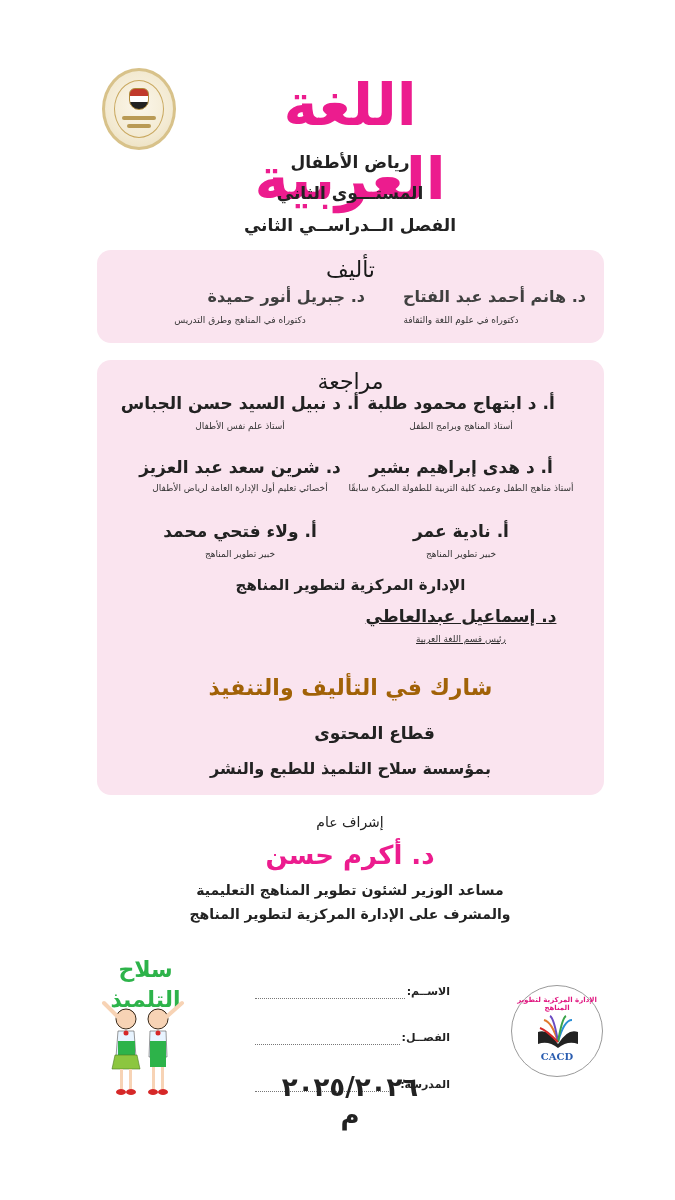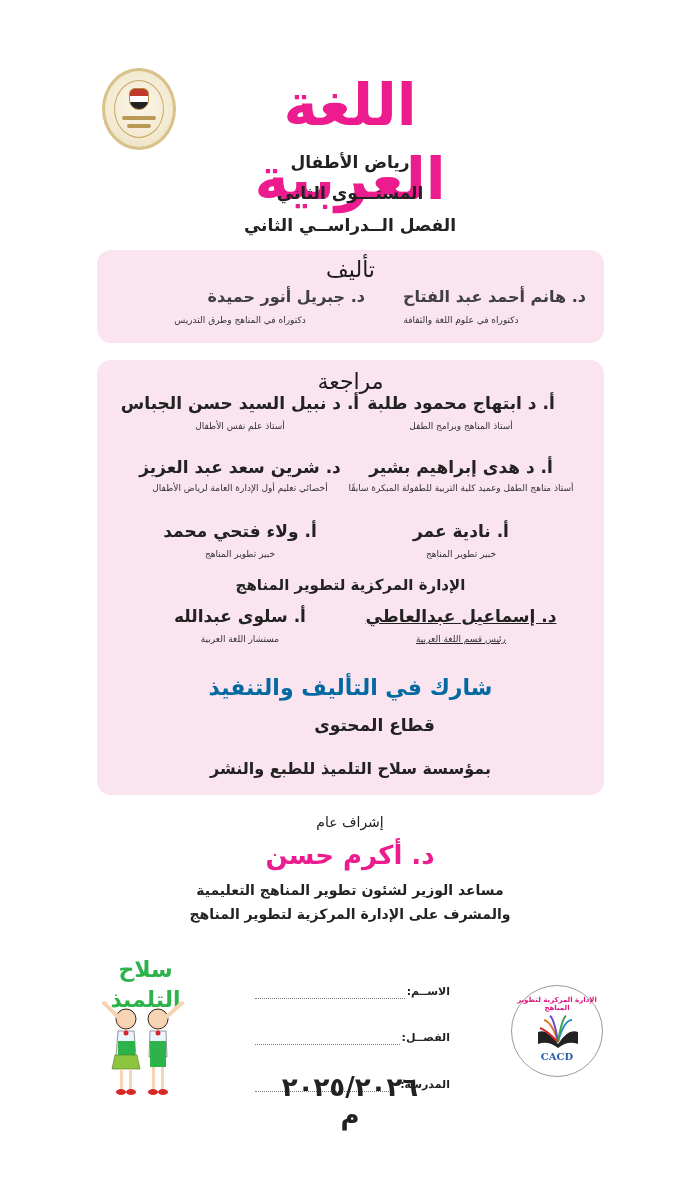--- a/index.html
+++ b/index.html
@@ -64,21 +64,21 @@
       left: 0; right: 0; font-size: 22px; color: #1a1a1a; line-height: 28px;
     }
     .person { width: 250px; }
     .person.right { right: 18px; }
     .person.left { left: 18px; }
     .pname { font-size: 17px; font-weight: bold; line-height: 22px; color: #222; }
     .pname.pink { color: #404040; font-size: 16px; text-align: right; }
     .prole { font-size: 9px; line-height: 14px; color: #333; margin-top: 5px; }
 
     .dept-heading { left: 0; right: 0; font-size: 15px; font-weight: bold; line-height: 20px; color: #222; }
-    .participate { left: 0; right: 0; font-size: 22px; font-weight: bold; line-height: 28px; color: #0369a1; }
+    .participate { left: 0; right: 0; font-size: 22px; font-weight: bold; line-height: 28px; color: #a16207; }
     .content-sector { left: 0; right: 0; font-size: 17px; font-weight: bold; line-height: 22px; color: #222; }
     .publisher { left: 0; right: 0; font-size: 16px; font-weight: bold; line-height: 22px; color: #222; }
 
     
     .sup-label { left: 200px; width: 300px; top: 812px; font-size: 14px; line-height: 20px; color: #222; }
     .sup-name { left: 200px; width: 300px; top: 838px; font-size: 26px; font-weight: bold; color: #ec1c8e; line-height: 34px; }
     .sup-role { left: 170px; width: 360px; font-size: 14px; font-weight: bold; line-height: 20px; color: #222; }
     .sup-role1 { top: 880px; }
     .sup-role2 { top: 904px; }
 
@@ -168,27 +168,23 @@
     <div class="pname">أ. ولاء فتحي محمد</div>
     <div class="prole">خبير تطوير المناهج</div>
   </div>
 
   <div class="abs dept-heading center" style="top:215px;">الإدارة المركزية لتطوير المناهج</div>
 
   <div class="abs person right center" style="top:245px;text-decoration:underline;">
     <div class="pname">د. إسماعيل عبدالعاطي</div>
     <div class="prole">رئيس قسم اللغة العربية</div>
   </div>
-  <div class="abs person left center" style="top:245px;">
-    <div class="pname">أ. سلوى عبدالله</div>
-    <div class="prole">مستشار اللغة العربية</div>
-  </div>
 
   <div class="abs participate center" style="top:314px;">شارك في التأليف والتنفيذ</div>
-  <div class="abs content-sector center" style="top:354px;padding-left:48px;">قطاع المحتوى</div>
+  <div class="abs content-sector center" style="top:362px;padding-left:48px;">قطاع المحتوى</div>
   <div class="abs publisher center" style="top:398px;">بمؤسسة سلاح التلميذ للطبع والنشر</div>
 </div>
 
 <div class="abs sup-label center">إشراف عام</div>
 <div class="abs sup-name center">د. أكرم حسن</div>
 <div class="abs sup-role sup-role1 center">مساعد الوزير لشئون تطوير المناهج التعليمية</div>
 <div class="abs sup-role sup-role2 center">والمشرف على الإدارة المركزية لتطوير المناهج</div>
 
 <div class="abs pub-logo center">سلاح التلميذ</div>
 <div class="abs mascots">

